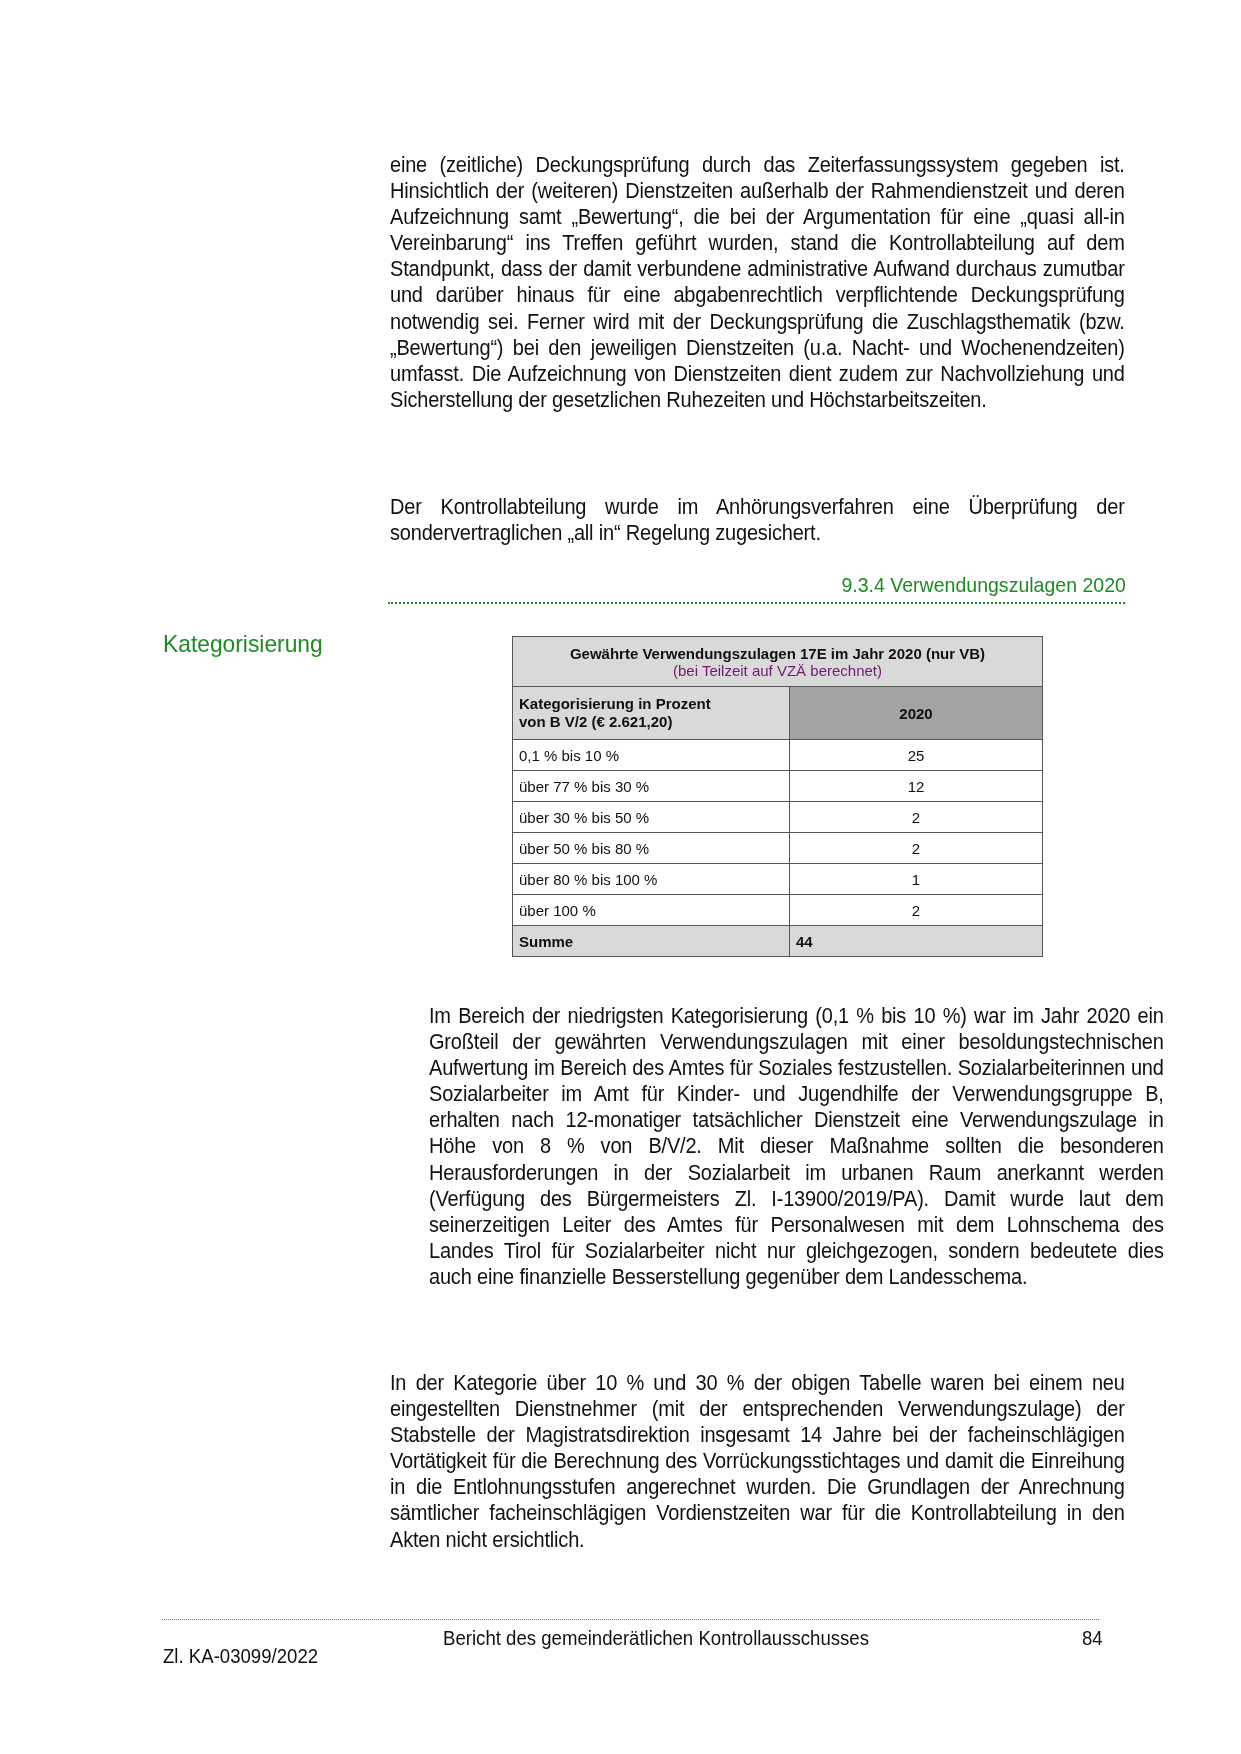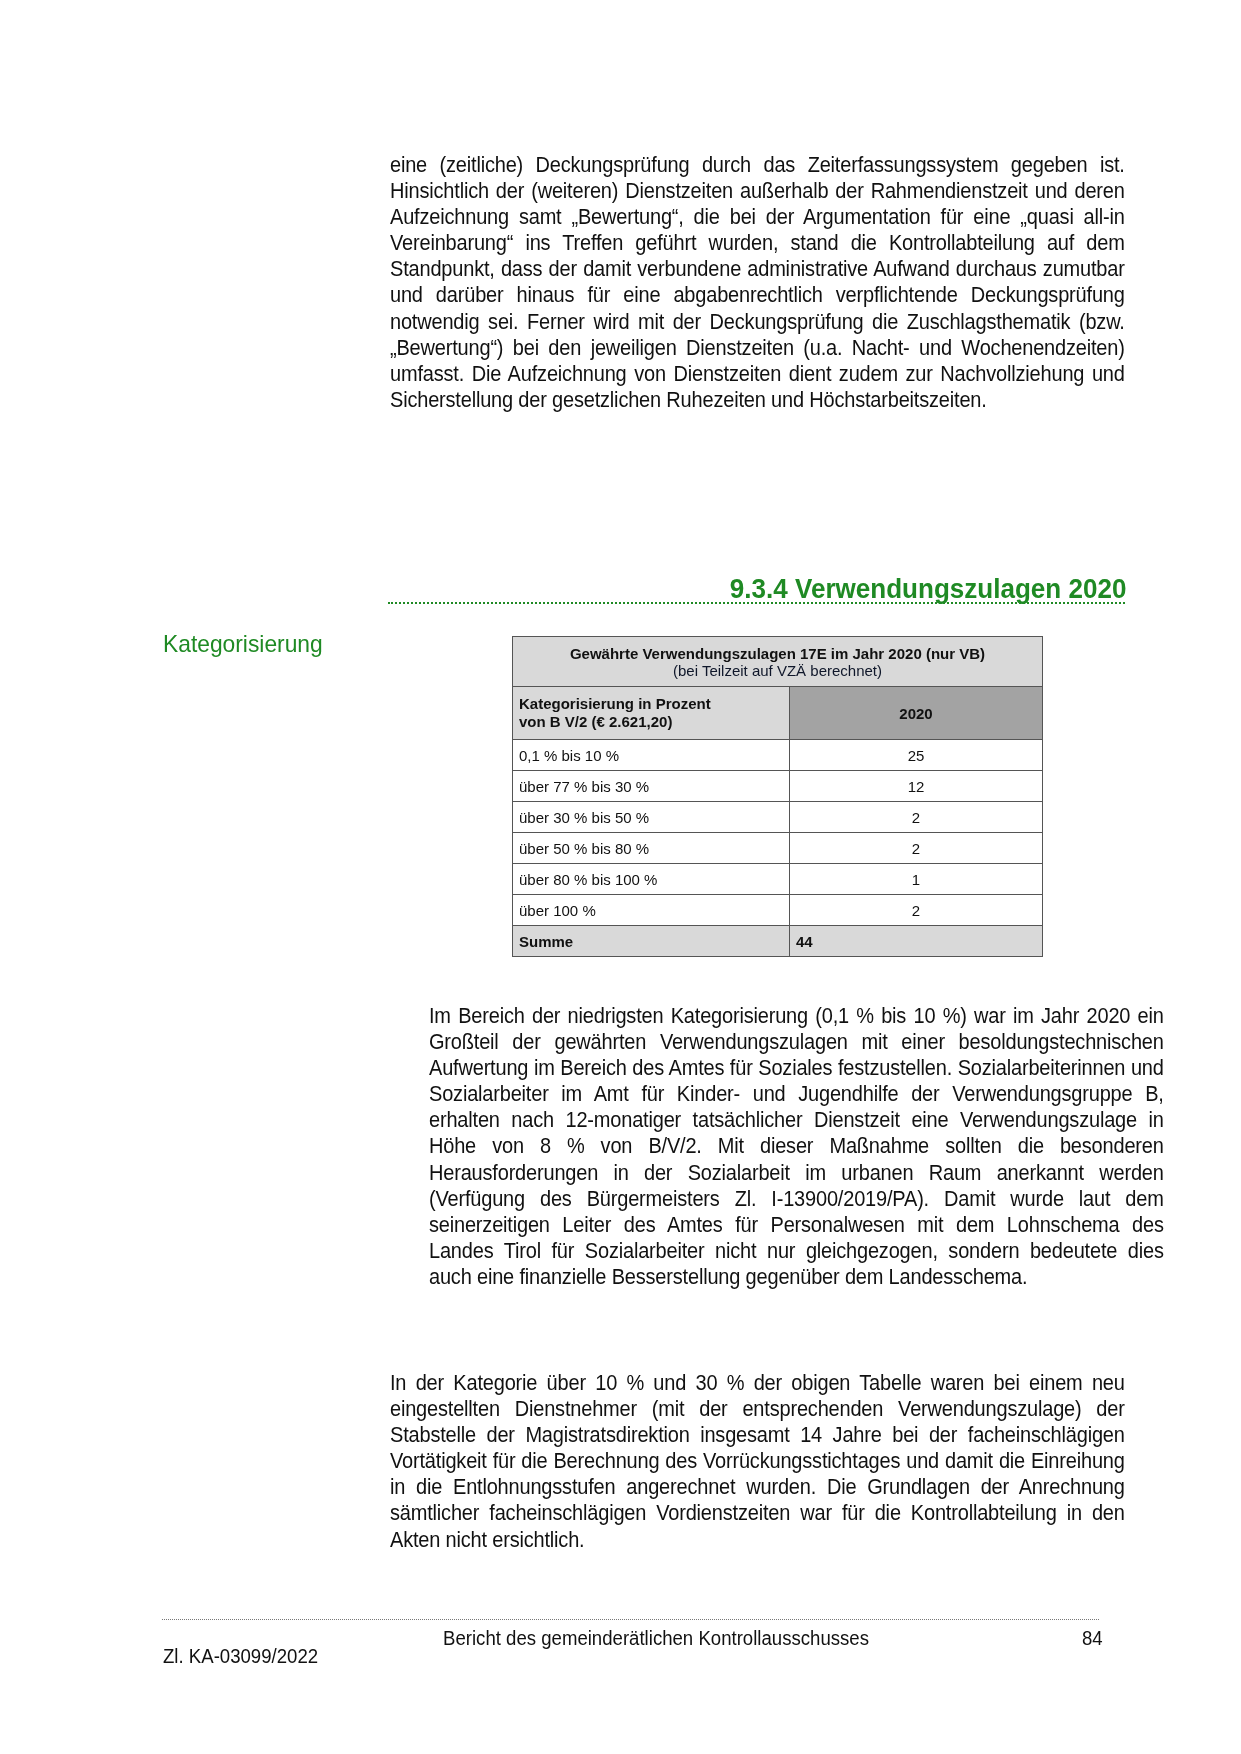--- a/index.html
+++ b/index.html
@@ -1,49 +1,52 @@
 <!DOCTYPE html>
 <html><head>
 <meta charset="utf-8">
 <style>
   html, body { margin: 0; padding: 0; background: #ffffff; }
   body { width: 1241px; height: 1754px; position: relative; font-family: "Liberation Sans", sans-serif; color: #111; }
   .page { position: absolute; left: 0; top: 5px; width: 1241px; height: 1754px; padding-left: 9px; }
   .body-col { position: absolute; left: 390px; width: 735px; }
   .para { font-size: 21.5px; line-height: 26.1px; text-align: justify; margin: 0; letter-spacing: -0.2px; transform: scaleX(0.93); transform-origin: left top; width: 790px; }
   .green { color: #1f8a24; }
-  .section-heading { position: absolute; left: 388px; top: 568px; width: 738px; text-align: right; font-size: 28px; font-weight: bold; }
+  .section-heading { position: absolute; left: 388px; top: 568px; width: 738px; text-align: right; font-size: 21px; }
   .section-heading span { display: inline-block; transform: scaleX(0.93); transform-origin: right center; }
   .section-rule { position: absolute; left: 388px; top: 597px; width: 737px; border-top: 2px dotted #1f8a24; }
   .margin-note { position: absolute; left: 163px; top: 625px; font-size: 24px; }
   .margin-note span { display: inline-block; transform: scaleX(0.95); transform-origin: left center; }
   table.data { position: absolute; left: 512px; top: 631px; width: 531px; border-collapse: collapse; font-size: 15px; }
   table.data td, table.data th { border: 1.5px solid #555; }
   table.data .title-cell { background: #d9d9d9; text-align: center; padding: 4px 4px 3px 4px; height: 42px; }
   table.data .title-main { font-weight: bold; display: block; line-height: 18px; }
-  table.data .title-sub { display: block; line-height: 16px; color: #0f172a; }
+  table.data .title-sub { display: block; line-height: 16px; color: #701a75; }
   table.data .head-left { background: #d9d9d9; font-weight: bold; text-align: left; padding: 4px 6px; line-height: 18px; height: 44px; width: 264px; }
   table.data .head-right { background: #a3a3a3; font-weight: bold; text-align: center; }
   table.data .row td { height: 30px; padding: 0 6px; }
   table.data .row td.val { text-align: center; }
   table.data .sum td { background: #d9d9d9; font-weight: bold; height: 30px; padding: 0 6px; }
   table.data .sum td.val { text-align: left; }
   .footer-rule { position: absolute; left: 162px; top: 1614px; width: 937px; border-top: 1.5px dotted #777; }
   .footer { position: absolute; top: 1622px; font-size: 20px; }
   .footer span { display: inline-block; transform: scaleX(0.93); transform-origin: left center; }
 </style>
 </head>
 <body>
 
 <div class="page">
 
   <div class="body-col" style="top:147px;">
     <p class="para">eine (zeitliche) Deckungsprüfung durch das Zeiterfassungssystem gegeben ist. Hinsichtlich der (weiteren) Dienstzeiten außerhalb der Rahmendienstzeit und deren Aufzeichnung samt „Bewertung“, die bei der Argumentation für eine „quasi all-in Vereinbarung“ ins Treffen geführt wurden, stand die Kontrollabteilung auf dem Standpunkt, dass der damit verbundene administrative Aufwand durchaus zumutbar und darüber hinaus für eine abgabenrechtlich verpflichtende Deckungsprüfung notwendig sei. Ferner wird mit der Deckungsprüfung die Zuschlagsthematik (bzw. „Bewertung“) bei den jeweiligen Dienstzeiten (u.a. Nacht- und Wochenendzeiten) umfasst. Die Aufzeichnung von Dienstzeiten dient zudem zur Nachvollziehung und Sicherstellung der gesetzlichen Ruhezeiten und Höchstarbeitszeiten.</p>
   </div>
 
+  <div class="body-col" style="top:489px;">
+    <p class="para">Der Kontrollabteilung wurde im Anhörungsverfahren eine Überprüfung der sondervertraglichen „all in“ Regelung zugesichert.</p>
+  </div>
 
   <div class="section-heading green">
     <span>9.3.4  Verwendungszulagen 2020</span>
   </div>
   <div class="section-rule"></div>
 
   <div class="margin-note green">
     <span>Kategorisierung</span>
   </div>
 

